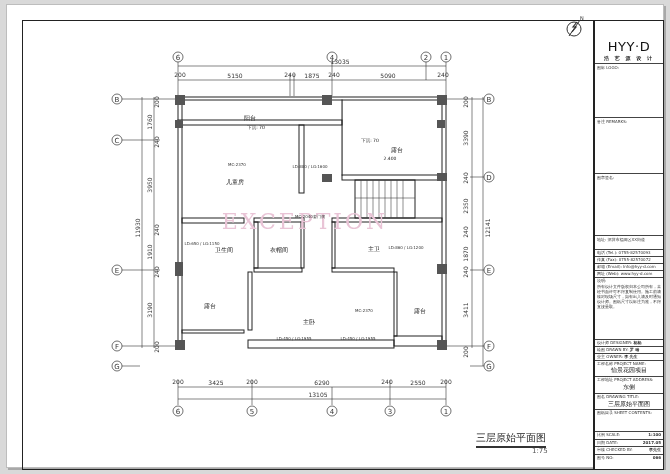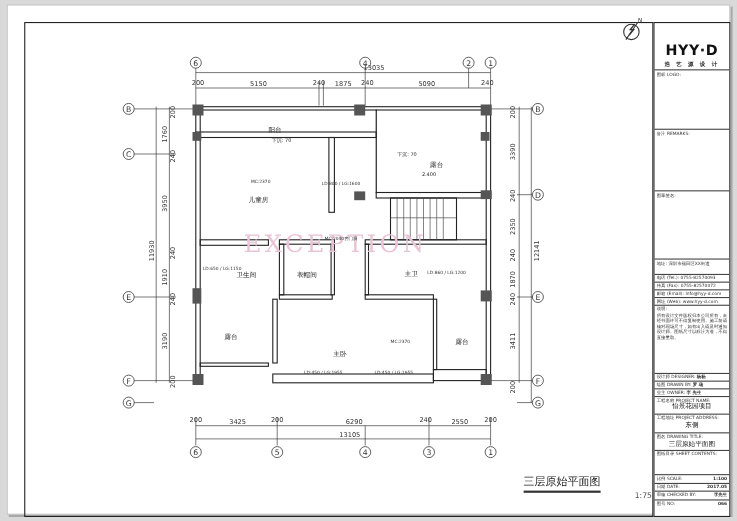--- a/index.html
+++ b/index.html
@@ -3,25 +3,25 @@
 <meta charset="utf-8">
 <style>
   html,body{margin:0;padding:0;background:#d9d9d9;}
   body{width:670px;height:474px;position:relative;overflow:hidden;font-family:"DejaVu Sans",sans-serif;}
   .sheet{position:absolute;left:6px;top:4px;width:656px;height:462px;background:#fff;border:1px solid #bdbdbd;box-shadow:2px 2px 0 #a8a8a8;}
   .frame{position:absolute;left:22px;top:20px;width:570px;height:448px;border:1px solid #222;}
   svg{position:absolute;left:0;top:0;}
   .tb{position:absolute;left:594px;top:20px;width:68px;height:448px;border:1px solid #222;background:#fff;}
   .tb .cell{position:absolute;left:2px;right:2px;font-size:4px;line-height:5px;color:#333;}
   .tb .line{position:absolute;left:0;right:0;height:0;border-top:1px solid #444;}
-  .logo{position:absolute;left:0;right:0;top:18px;text-align:center;font-size:13px;font-weight:bold;letter-spacing:0.5px;color:#111;font-family:"DejaVu Sans",sans-serif;}
+  .logo{position:absolute;left:0;right:0;top:18px;text-align:center;font-size:13px;font-weight:normal;letter-spacing:0.5px;color:#111;font-family:"DejaVu Sans",sans-serif;}
   .logo-sub{position:absolute;left:0;right:0;top:34px;text-align:center;font-size:5px;letter-spacing:2px;color:#222;font-weight:bold;}
   .big{font-size:6px !important;text-align:center;color:#111 !important;}
   .caption{position:absolute;left:476px;top:431px;font-size:10px;color:#222;border-bottom:2px solid #333;padding-bottom:1px;}
-  .scale{position:absolute;left:577px;top:447px;font-size:7px;color:#555;}
+  .scale{position:absolute;left:532px;top:447px;font-size:7px;color:#555;}
 </style>
 </head>
 <body>
 
 <div class="sheet"></div>
 <div class="frame"></div>
 
 <svg width="670" height="474" font-family="DejaVu Sans, sans-serif">
 
   <g>

